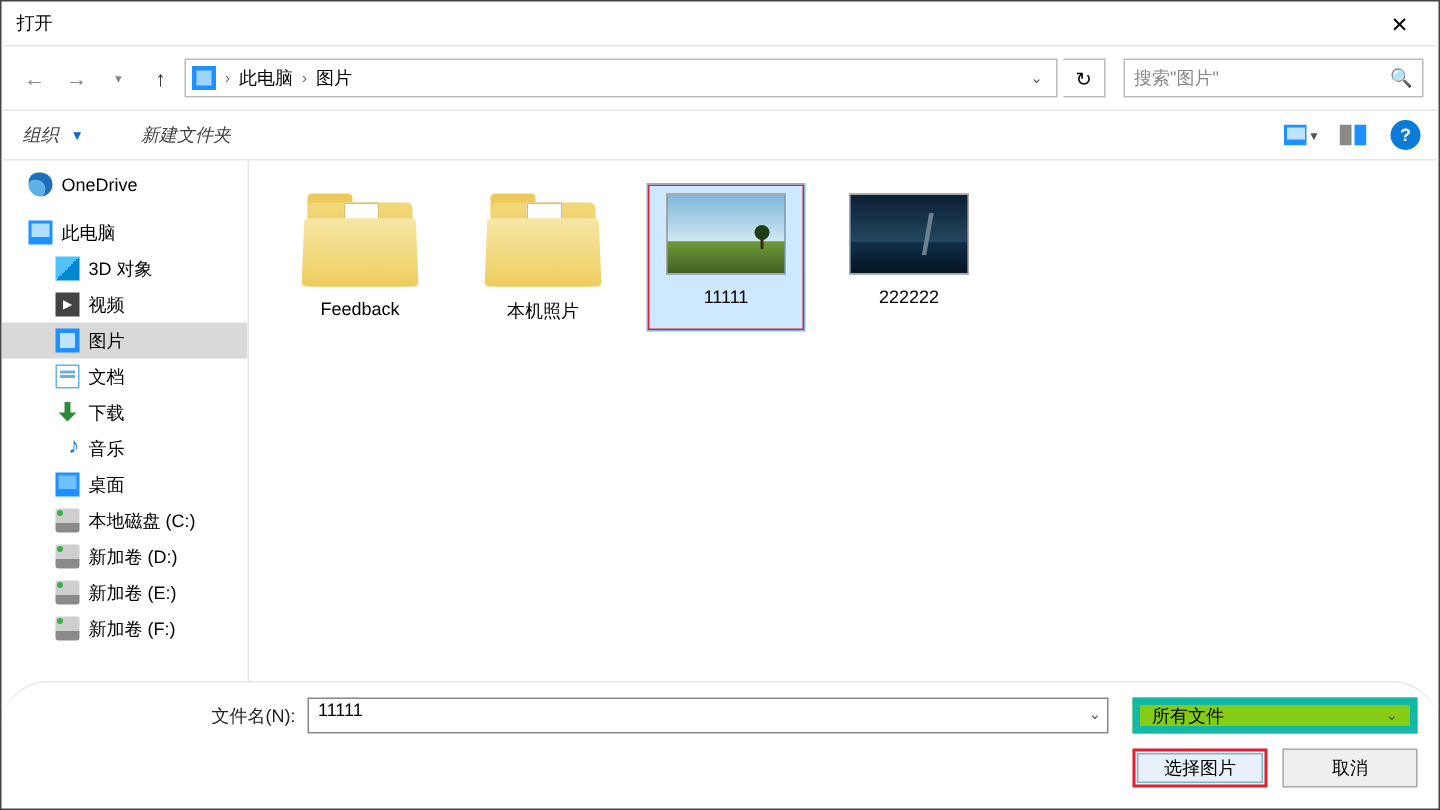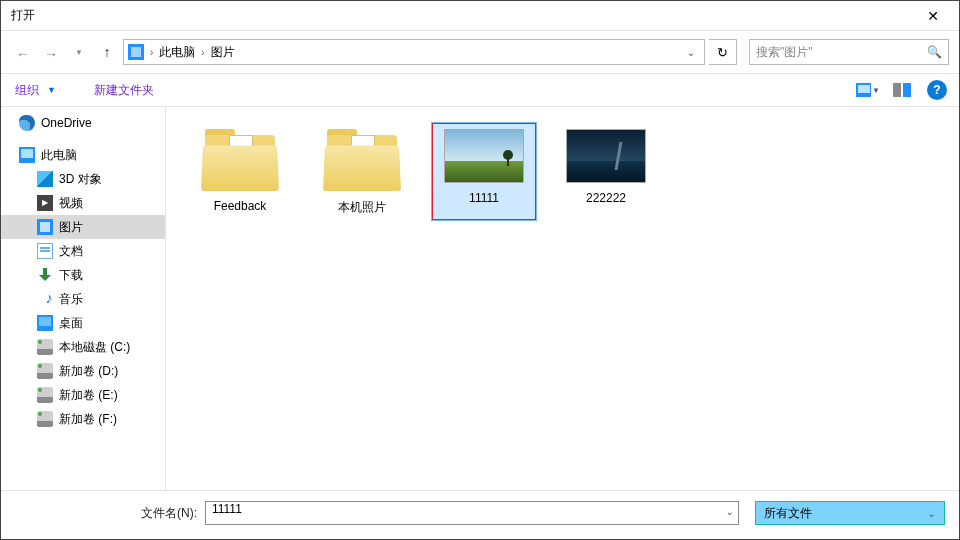--- a/index.html
+++ b/index.html
@@ -29,21 +29,21 @@
   .bc-sep { color:#666; font-size:10px;}
   .bc-spacer { flex:1; }
   .bc-dropdown { width:18px; text-align:center; color:#555; font-size:10px;}
   .refresh-btn { width:28px; height:26px; border:1px solid #bbb; border-left:none; display:flex;align-items:center;justify-content:center; font-size:13px;}
   .search-box { width:200px; height:26px; border:1px solid #bbb; display:flex; align-items:center; padding:0 6px; color:#888; font-size:12px; margin-left:8px;}
   .search-box .ph{flex:1;}
   .toolbar {
     height: 34px; border-top:1px solid #e5e5e5; border-bottom:1px solid #e5e5e5;
     display:flex; align-items:center; padding:0 12px; font-size:12px; gap:4px;
   }
-  .tool-link { color:#6d28d9; cursor:default; padding:4px 2px;}
+  .tool-link { color:#404040; cursor:default; padding:4px 2px;font-style:italic;}
   .tool-drop { color:#0969da; font-size:9px; padding:0 6px 0 2px;}
   .toolbar .spacer{flex:1;}
   .view-btn { width:26px; height:22px; border:1px solid transparent; display:flex;align-items:center;justify-content:center; margin-left:4px;}
   .help-btn { width:20px;height:20px;border-radius:50%; background:#0a7bd6; color:#fff; font-size:12px; display:flex;align-items:center;justify-content:center; font-weight:bold; margin-left:8px;}
   .body { flex:1; display:flex; overflow:hidden; }
   .sidebar { width:165px; border-right:1px solid #e5e5e5; overflow-y:auto; padding:4px 0; font-size:12px; position:relative;}
   .tree-item { display:flex; align-items:center; height:24px; padding-left:18px; gap:6px; cursor:default;}
   .tree-item.level2 { padding-left:36px;text-align:right;}
   .tree-item.selected { background:#d9d9d9;}
   .ticon { width:16px; height:16px; display:inline-block; flex-shrink:0;}
@@ -79,26 +79,26 @@
   .folder-paper{position:absolute;left:28px;top:6px;width:24px;height:42px;background:#fff;border:1px solid #d9c06e;}
   .folder-paper.blue{background:repeating-linear-gradient(#4aa3e0 0 3px,#fff 3px 5px);}
   .thumb { width:80px; height:54px; background:#4a7aa6; border:1px solid #aaa; position:relative; overflow:hidden;}
   .thumb .sky{position:absolute;inset:0 0 40% 0;background:linear-gradient(#7fb7db,#cfe7f2);}
   .thumb .ground{position:absolute;inset:60% 0 0 0;background:linear-gradient(#6f9b3a,#3e6020);}
   .thumb .tree{position:absolute;left:58px;top:20px;width:10px;height:10px;background:#1d3d16;border-radius:50%;}
   .thumb .tree::after{content:"";position:absolute;left:4px;top:9px;width:2px;height:7px;background:#3a2a14;}
   .thumb.dark .sky{background:linear-gradient(#0b1e33,#23485f);}
   .thumb.dark .ground{background:linear-gradient(#10304a,#061522);}
   .thumb.dark .tower{position:absolute;left:50px;top:12px;width:3px;height:28px;background:#6a8190;transform:skewX(-10deg);} 
-  .bottom { border-top:1px solid #e5e5e5; padding:10px 14px 14px 14px; font-size:12px;}
+  .bottom { border-top:1px solid #e5e5e5; padding:10px 14px 14px 14px; font-size:12px;border-radius:31px;}
   .fn-row{ display:flex; align-items:center; gap:8px;}
   .fn-label{ width:182px; text-align:right; color:#222;}
   .fn-input{ flex:1; height:24px; border:1px solid #888; padding:0 6px; font-size:12px; position:relative;}
   .fn-input .dd{position:absolute;right:4px;top:4px;font-size:10px;color:#555;}
-  .ftype{ width:190px; height:24px; border:1px solid #14b8a6; background:#7dd3fc; display:flex;align-items:center; padding:0 8px; gap:4px; margin-left:8px;}
+  .ftype{ width:190px; height:24px; border:5px solid #14b8a6; background:#84cc16; display:flex;align-items:center; padding:0 8px; gap:4px; margin-left:8px;}
   .ftype .dd{margin-left:auto;font-size:10px;color:#555;}
   .btn-row{ display:flex; justify-content:flex-end; gap:10px; margin-top:10px;}
   .btn{ width:90px; height:26px; border:1px solid #aaa; background:#efefef; display:flex;align-items:center;justify-content:center; font-size:12px;}
   .btn.primary{ border:2px solid #d23; background:#e8f0fb; outline:1px solid #7bb; outline-offset:-4px;}
 </style>
 </head>
 <body>
 
 <div class="dialog">
 
@@ -252,15 +252,23 @@
       <div class="fn-label">文件名(N):</div>
       <div class="fn-input">
         <span>11111</span>
         <span class="dd">⌄</span>
       </div>
       <div class="ftype">
         <span>所有文件</span>
         <span class="dd">⌄</span>
       </div>
     </div>
+    <div class="btn-row">
+      <div class="btn primary">
+          <span>选择图片</span>
+        </div>
+      <div class="btn">
+          <span>取消</span>
+        </div>
+    </div>
   </div>
 
 </div>
 
 </body></html>

